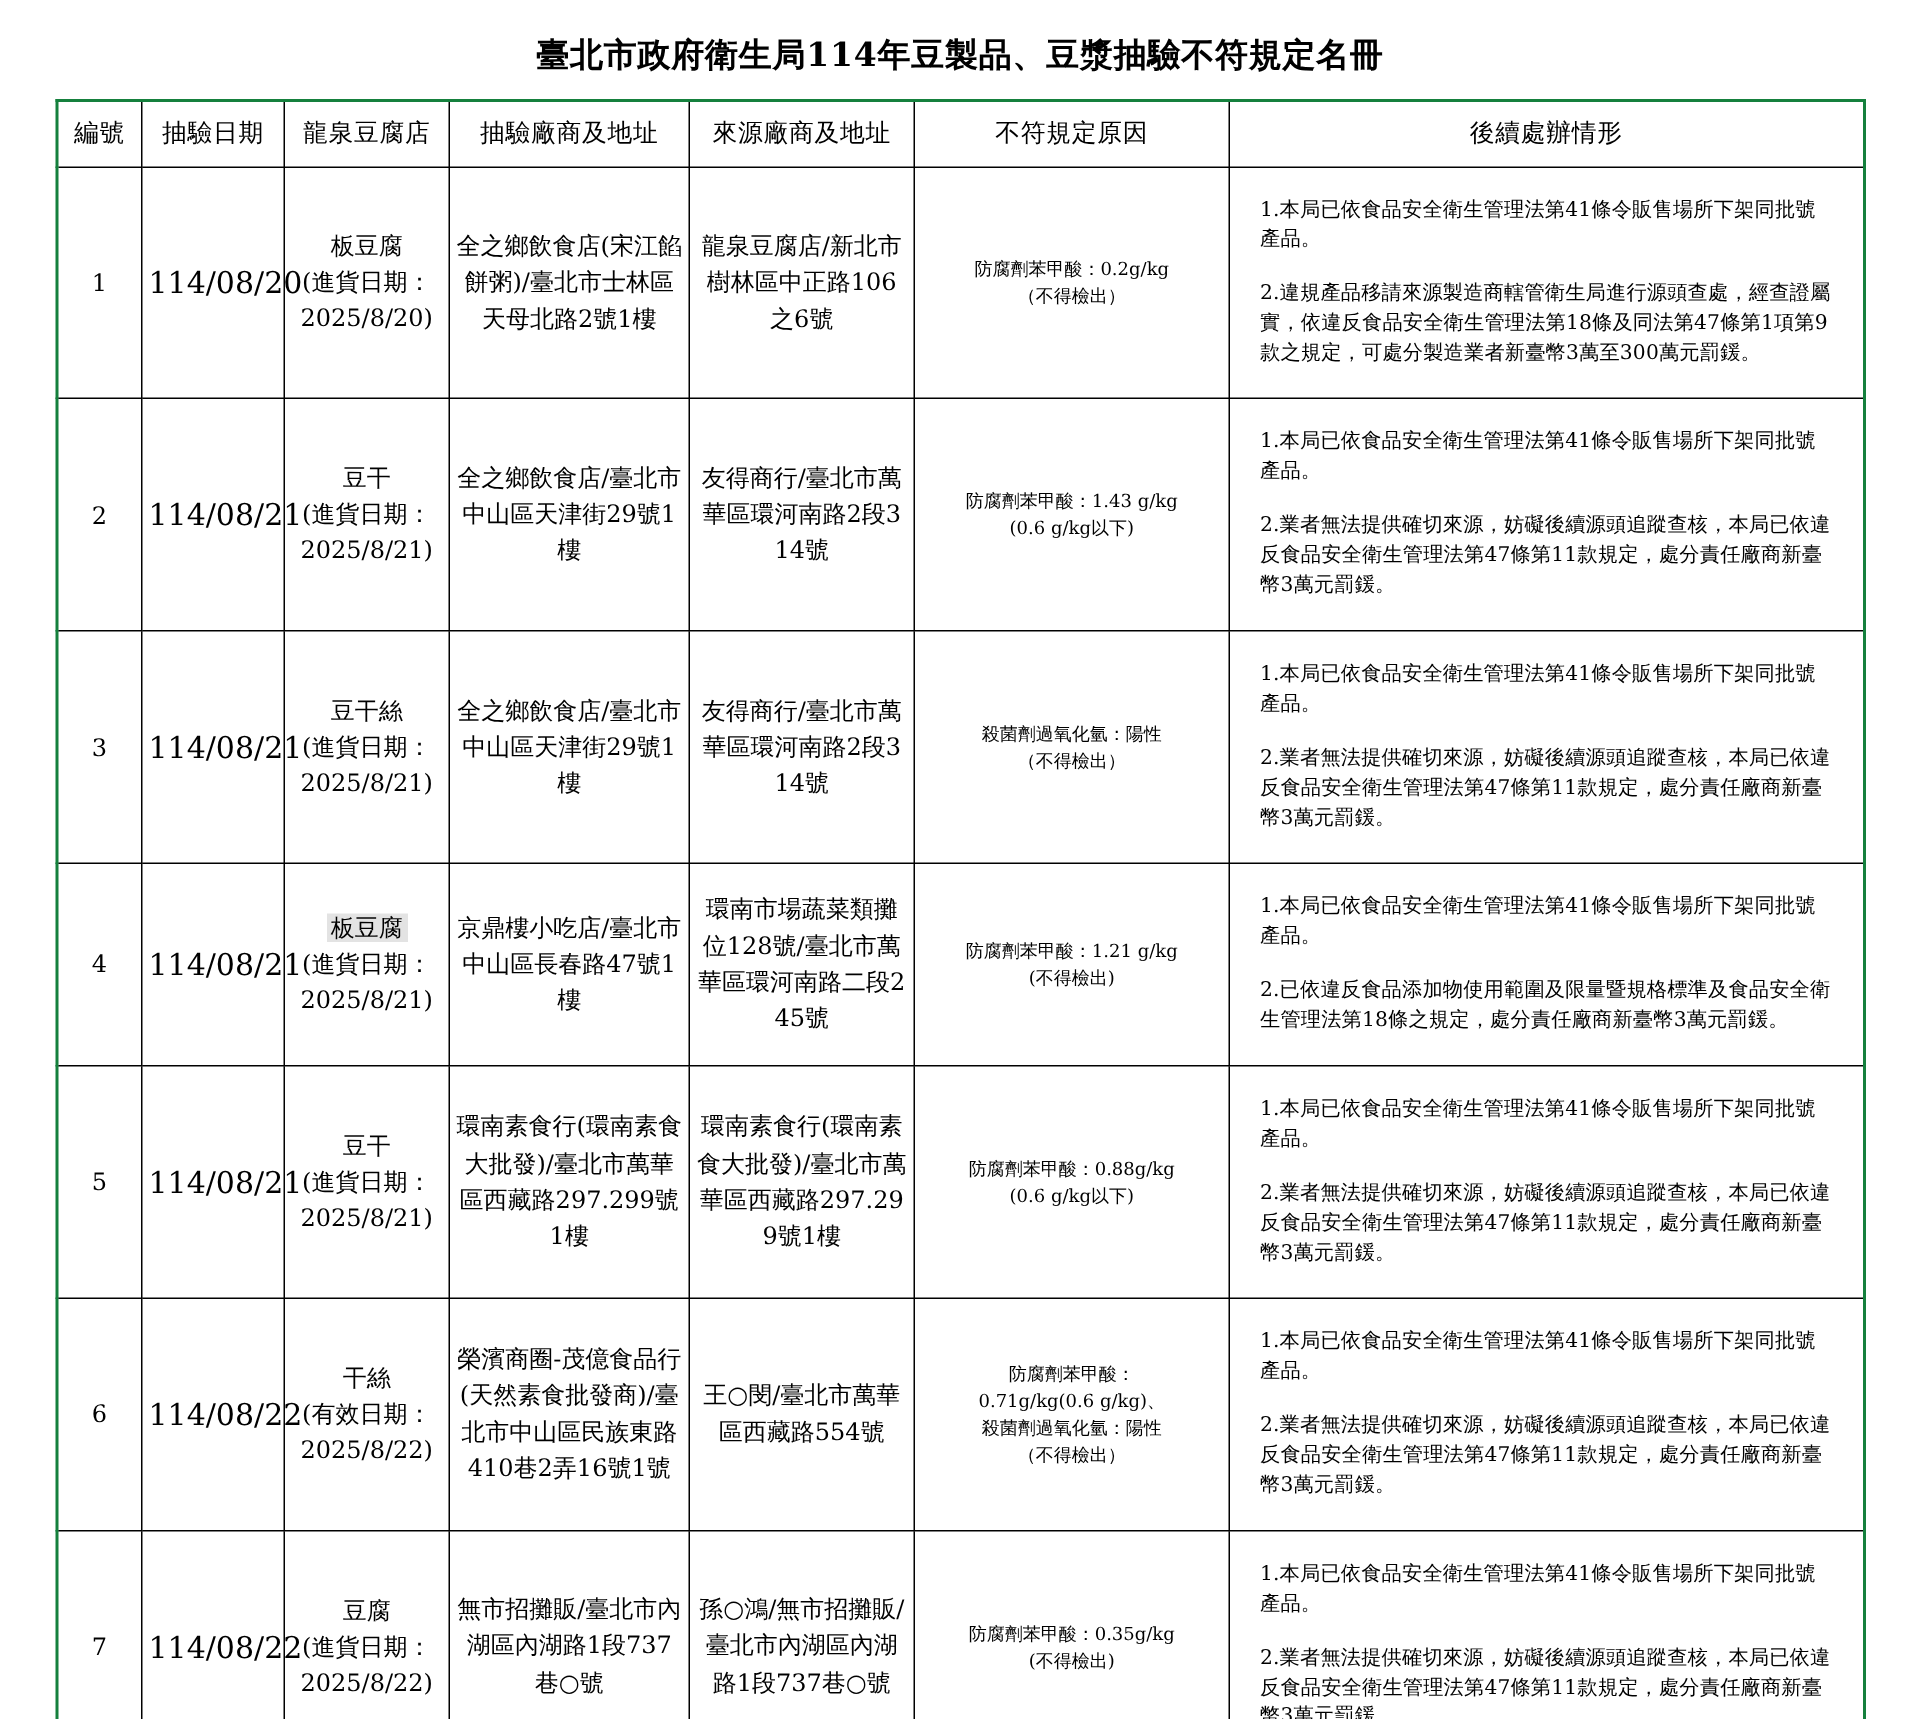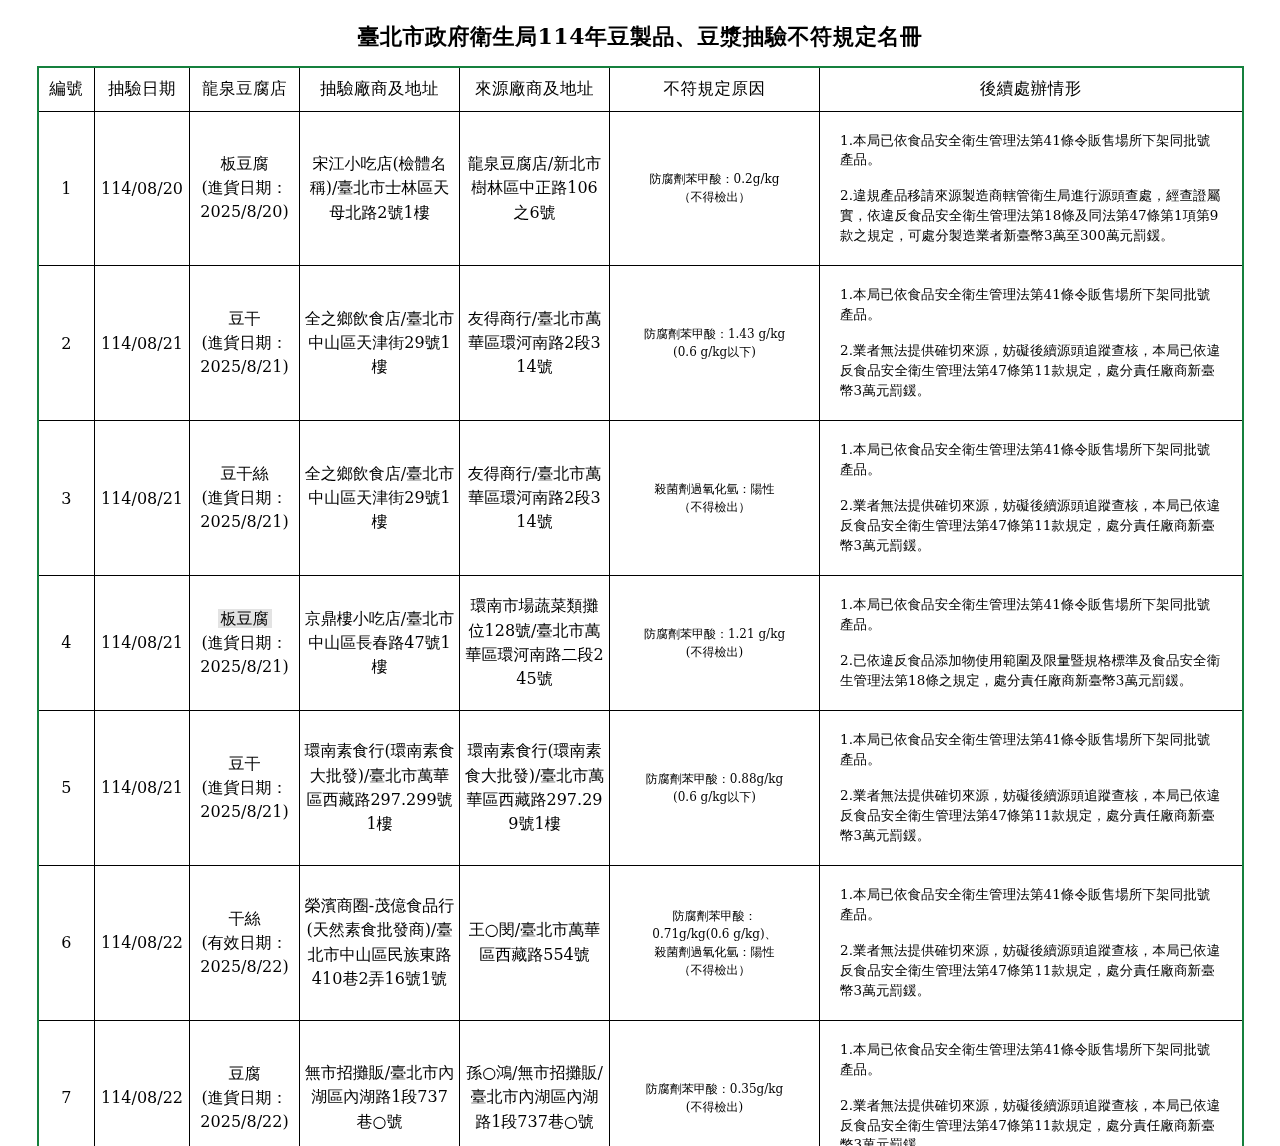--- a/index.html
+++ b/index.html
@@ -59,21 +59,21 @@
   col.c-source  { width: 150px; }
   col.c-reason  { width: 210px; }
   col.c-action  { width: 423px; }
 
   td.cell-no {
     text-align: center;
     font-size: 16px;
   }
   td.cell-date {
     text-align: center;
-    font-size: 16px;
+    font-size: 20px;
     white-space: nowrap;
     border-radius: 13px;
   }
   td.cell-sample {
     text-align: center;
     font-size: 16px;
     line-height: 1.5;
   }
   td.cell-vendor,
   td.cell-source {
@@ -131,21 +131,21 @@
     </thead>
     <tbody>
         <tr>
           <td class="cell-no">1</td>
           <td class="cell-date">114/08/20</td>
           <td class="cell-sample">
             <span class="sample-name"><span>板豆腐</span></span>
             <span class="sample-sub">(進貨日期：</span>
             <span class="sample-sub">2025/8/20)</span>
           </td>
-          <td class="cell-vendor">宋江小吃店(檢體名稱)/臺北市士林區天母北路2號1樓</td>
+          <td class="cell-vendor">全之鄉飲食店(宋江餡餅粥)/臺北市士林區天母北路2號1樓</td>
           <td class="cell-source">龍泉豆腐店/新北市樹林區中正路106之6號</td>
           <td class="cell-reason">
             <span class="reason-line">防腐劑苯甲酸：0.2g/kg</span>
             <span class="reason-line">（不得檢出）</span>
           </td>
           <td class="cell-action">
             <div class="action-line">1.本局已依食品安全衛生管理法第41條令販售場所下架同批號產品。</div>
             <div class="action-line">2.違規產品移請來源製造商轄管衛生局進行源頭查處，經查證屬實，依違反食品安全衛生管理法第18條及同法第47條第1項第9款之規定，可處分製造業者新臺幣3萬至300萬元罰鍰。</div>
           </td>
         </tr>

